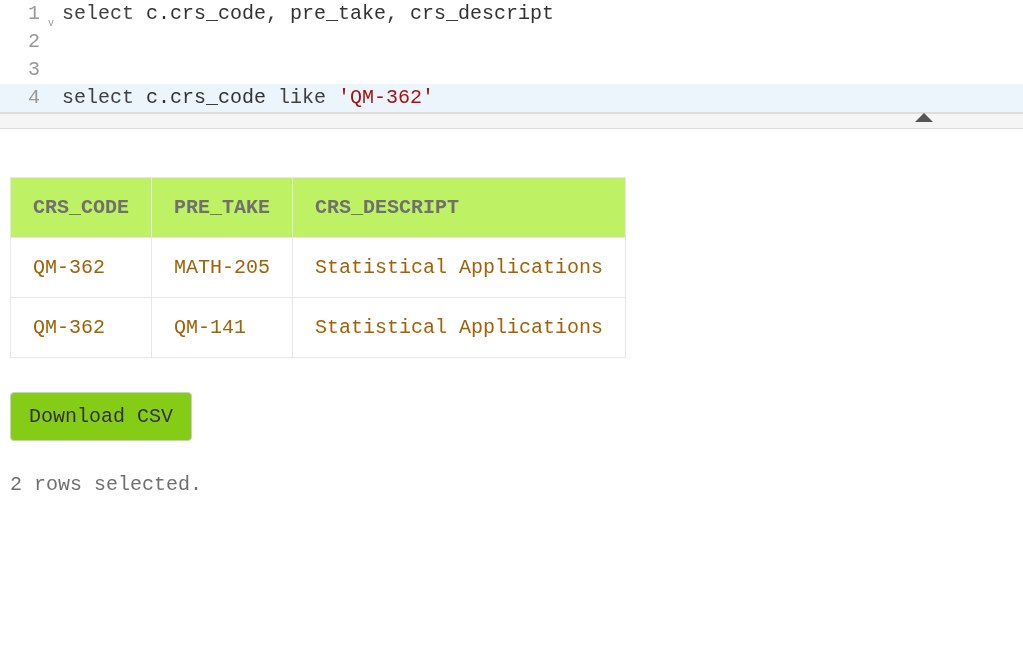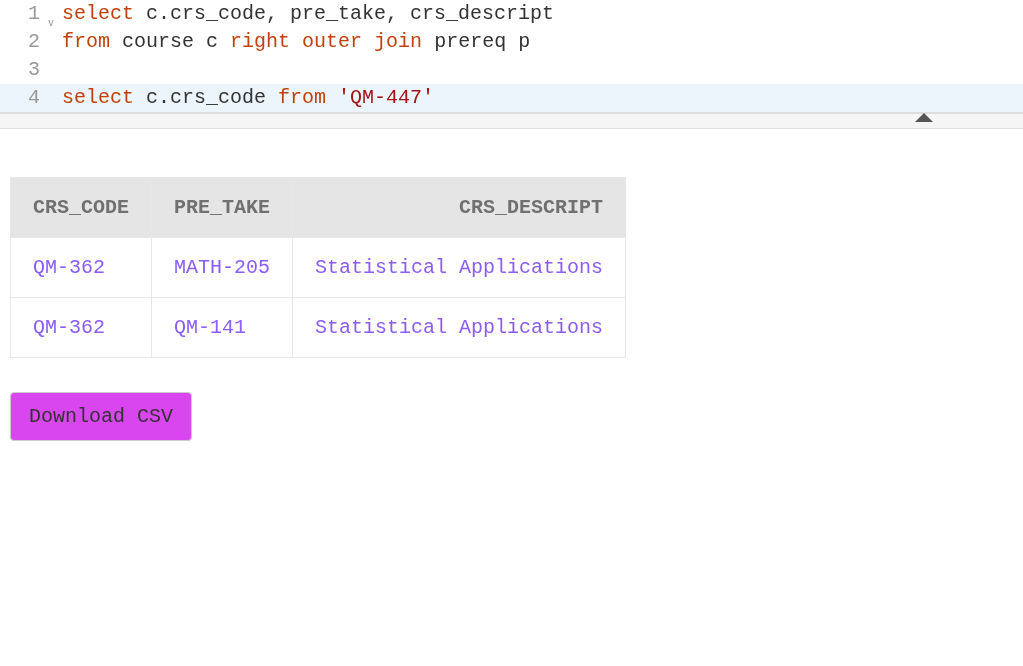--- a/index.html
+++ b/index.html
@@ -40,21 +40,21 @@
       right: -6px;
       top: 10px;
       font-size: 10px;
       color: #999;
     }
     .code-content {
       padding-left: 14px;
       white-space: pre;
       color: #333;
     }
-    .kw { color: #c2410c; margin-top: 17px; }
+    .kw { color: #404040; margin-top: 17px; }
     .str { color: #a31515; }
     .divider-bar {
       height: 16px;
       background: #f5f5f5;
       border-top: 1px solid #ddd;
       border-bottom: 1px solid #ddd;
       position: relative;
     }
     .collapse-arrow {
       position: absolute;
@@ -74,35 +74,35 @@
       margin-bottom: 34px;
     }
     th, td {
       border: 1px solid #e7e7e7;
       padding: 18px 22px;
       text-align: left;
       font-family: Consolas, Monaco, 'Courier New', monospace;
       font-size: 20px;
     }
     th {
-      background: #e5e5e5;
+      background: #bef264;
       color: #707070;
       font-weight: 700;
     }
     th.center, td.descript {
-      text-align: right;
+      text-align: left;
     }
     td {
-      color: #8b5cf6;
+      color: #a16207;
     }
     .download-btn {
       font-family: Consolas, Monaco, 'Courier New', monospace;
       font-size: 20px;
       padding: 12px 18px;
-      background: #d946ef;
+      background: #84cc16;
       border: 1px solid #ccc;
       border-radius: 4px;
       color: #333;
       cursor: pointer;
       margin-bottom: 32px;
       display: inline-block;
     }
     .status {
       color: #707070;
       font-size: 20px;
@@ -114,28 +114,27 @@
 <div class="editor">
   <div class="code-line">
     <div class="gutter">
       <span>1</span>
       <span class="fold-marker">v</span>
     </div>
     <div class="code-content"><span class="kw">select</span><span> c.crs_code, pre_take, crs_descript</span></div>
   </div>
   <div class="code-line">
     <div class="gutter"><span>2</span></div>
-    <div class="code-content"><span class="kw">from</span><span> course c </span><span class="kw">right</span><span> </span><span class="kw">outer</span><span> </span><span class="kw">join</span><span> prereq p</span></div>
   </div>
   <div class="code-line">
     <div class="gutter"><span>3</span></div>
   </div>
   <div class="code-line current">
     <div class="gutter"><span>4</span></div>
-    <div class="code-content"><span class="kw">select</span><span> c.crs_code </span><span class="kw">from</span><span> </span><span class="str">'QM-447'</span></div>
+    <div class="code-content"><span class="kw">select</span><span> c.crs_code </span><span class="kw">like</span><span> </span><span class="str">'QM-362'</span></div>
   </div>
 </div>
 
 <div class="divider-bar">
   <div class="collapse-arrow"></div>
 </div>
 
 <div class="results-area">
   <table>
     <thead>
@@ -154,13 +153,14 @@
       <tr>
         <td>QM-362</td>
         <td>QM-141</td>
         <td>Statistical Applications</td>
       </tr>
     </tbody>
   </table>
 
   <button class="download-btn">Download CSV</button>
 
+  <div class="status">2 rows selected.</div>
 </div>
 
 </body></html>

